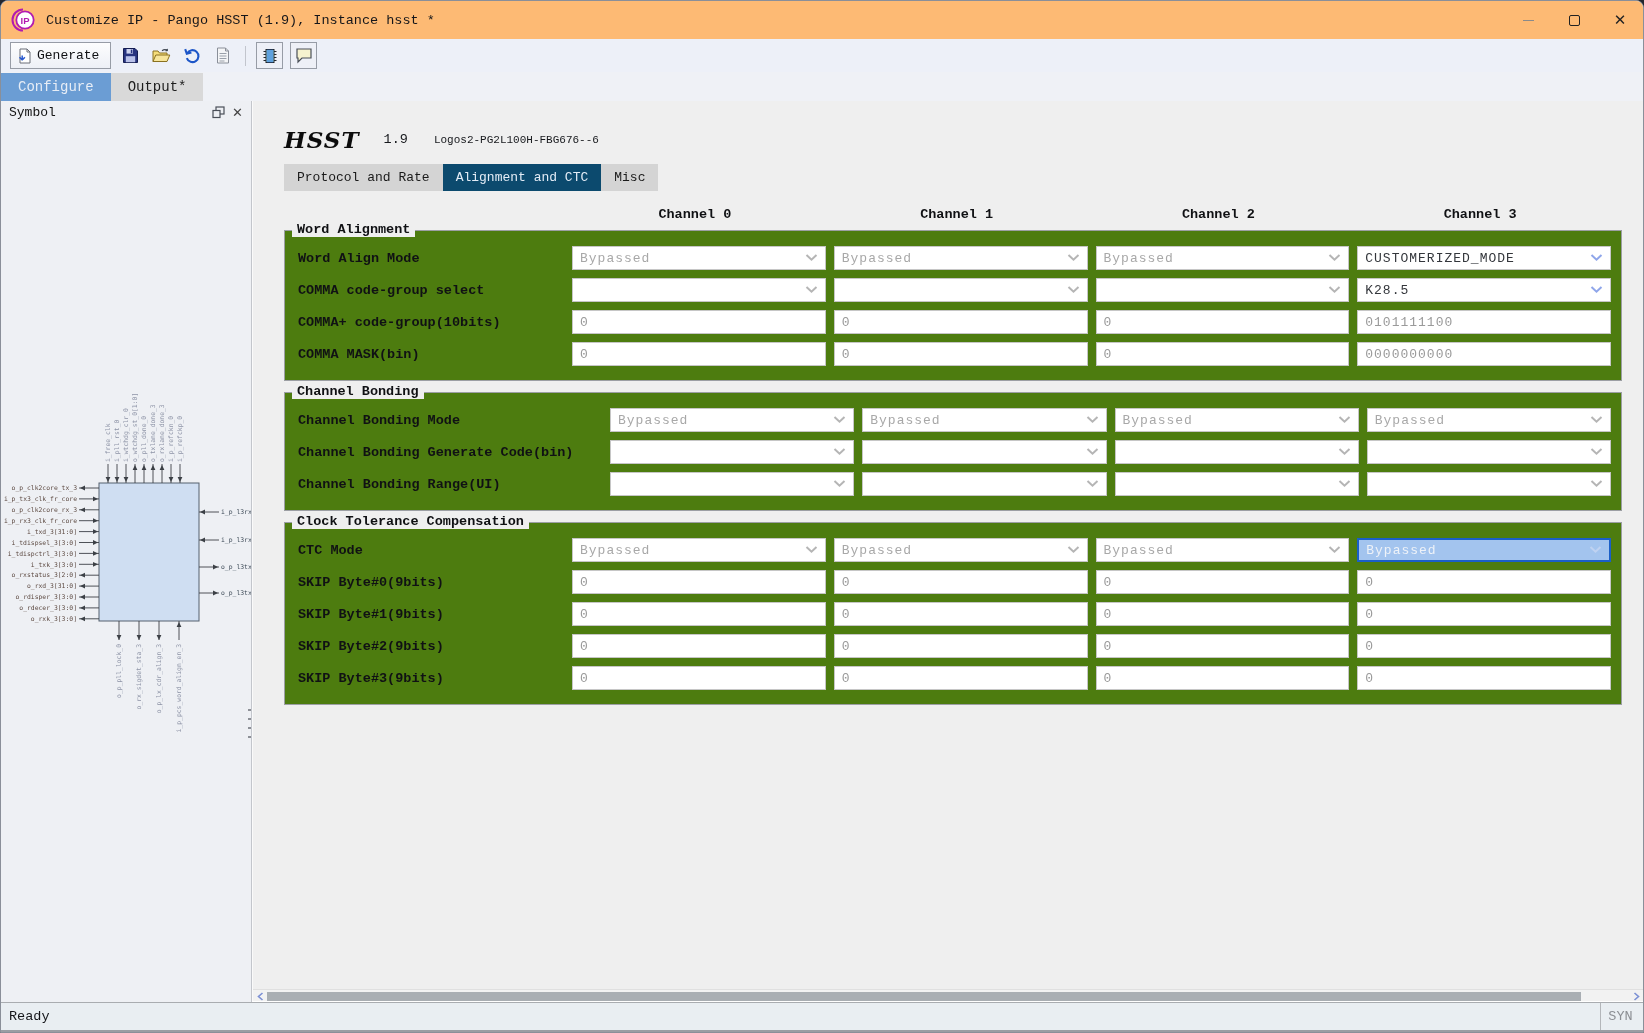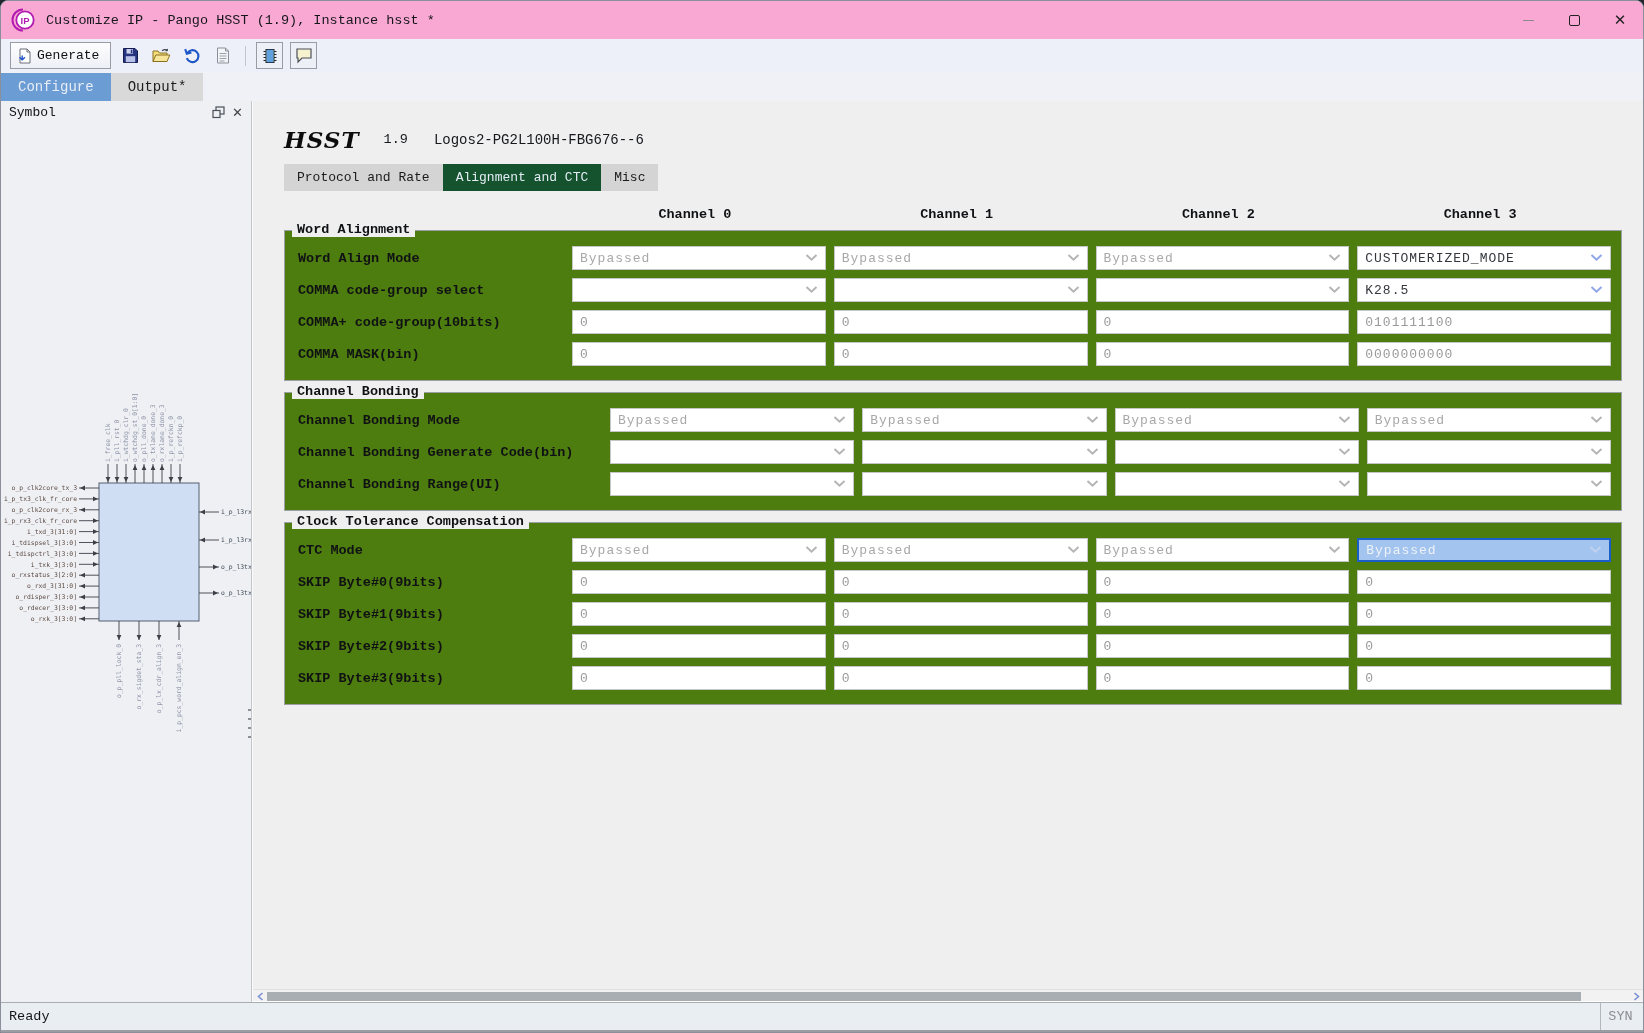--- a/index.html
+++ b/index.html
@@ -3,21 +3,21 @@
 <meta charset="utf-8">
 <style>
   * { box-sizing: border-box; margin: 0; padding: 0; user-select: none; cursor: default; }
   html,body { width:100%; height:100%; }
   body { background:#23262e; font-family:"Liberation Mono", monospace; }
   .window { position:relative; width:1644px; height:1033px; background:#efefef;
             border:1px solid #8a8f99; border-radius:8px 8px 0 0; overflow:hidden;
             display:flex; flex-direction:column; }
 
   
-  .titlebar { height:38px; background:#f9a8d4; display:flex; align-items:center; flex:0 0 auto; padding-left:10px; }
+  .titlebar { height:38px; background:#fdba74; display:flex; align-items:center; flex:0 0 auto; padding-left:10px; }
   .app-logo { width:26px; height:26px; margin-right:9px; }
   .title-text { font-family:Liberation Mono, monospace; font-size:13.5px; color:#15161a; }
   .win-controls { margin-left:auto; display:flex; height:100%; }
   .win-btn { width:46px; height:100%; display:flex; align-items:center; justify-content:center; color:#333; }
   .glyph-min { width:11px; height:0; border-top:1.4px solid #8a8a8a; }
   .glyph-max { width:11px; height:11px; border:1.4px solid #222; border-radius:2px; }
   .glyph-close { font-family:"DejaVu Sans", sans-serif; font-size:15px; color:#222; }
 
   
   .toolbar { height:33px; background:#edf0f8; display:flex; align-items:center; flex:0 0 auto; padding-left:9px; gap:7px; }
@@ -45,24 +45,24 @@
   .splitter-dots { position:absolute; right:0px; top:608px; width:3px; height:36px;
                    background:repeating-linear-gradient(#8d9097 0 2px, transparent 2px 9px); }
   .symbol-svg { position:absolute; left:0; top:270px; width:250px; height:430px; }
 
   
   .config { flex:1 1 auto; display:flex; flex-direction:column; min-width:0; background:#efefef; border-left:1px solid #fafafa; }
   .config-scroll { flex:1 1 auto; padding:16px 23px 0 31px; overflow:hidden; }
   .hsst-row { display:flex; align-items:center;margin-top:9px; }
   .hsst-logo { font-family:"DejaVu Serif", serif; font-style:italic; font-weight:900; font-size:23px; color:#0c0c0c; letter-spacing:1px; }
   .hsst-ver { margin-left:24px; font-size:13.5px; color:#16181c; }
-  .hsst-dev { margin-left:26px; font-size:14px; color:#16181c; }
+  .hsst-dev { margin-left:26px; font-size:11px; color:#16181c; }
   .subtabs { margin-top:11px; display:flex; }
   .subtab { height:27px; padding:0 13px; display:flex; align-items:center; background:#d4d4d4; color:#1a1a1a; font-size:13px; }
-  .subtab.active { background:#14532d; color:#e3ecf6; }
+  .subtab.active { background:#0c4a6e; color:#e3ecf6; }
 
   .channels-row { margin-top:16px; margin-left:11px; width:1316px; display:grid;
                   grid-template-columns:269px repeat(4,1fr); margin-bottom:8px; }
   .channel-h { text-align:center; font-size:13.5px; font-weight:700; color:#101114; }
 
   .group { width:1338px; border:1px solid #9c9fa4; position:relative; margin-bottom:11px; padding:15px 10px 12px 10px; background:#4d7c0f; }
   .group-title { position:absolute; top:-9px; left:7px; background:#efefef; padding:0 5px; font-size:13.5px; font-weight:700; color:#101114; }
   .frow { display:grid; grid-template-columns:269px repeat(4,1fr); column-gap:8px; align-items:center; margin-bottom:8px; }
   .frow:last-child { margin-bottom:2px; }
   .frow.wide { grid-template-columns:307px repeat(4,1fr); }

